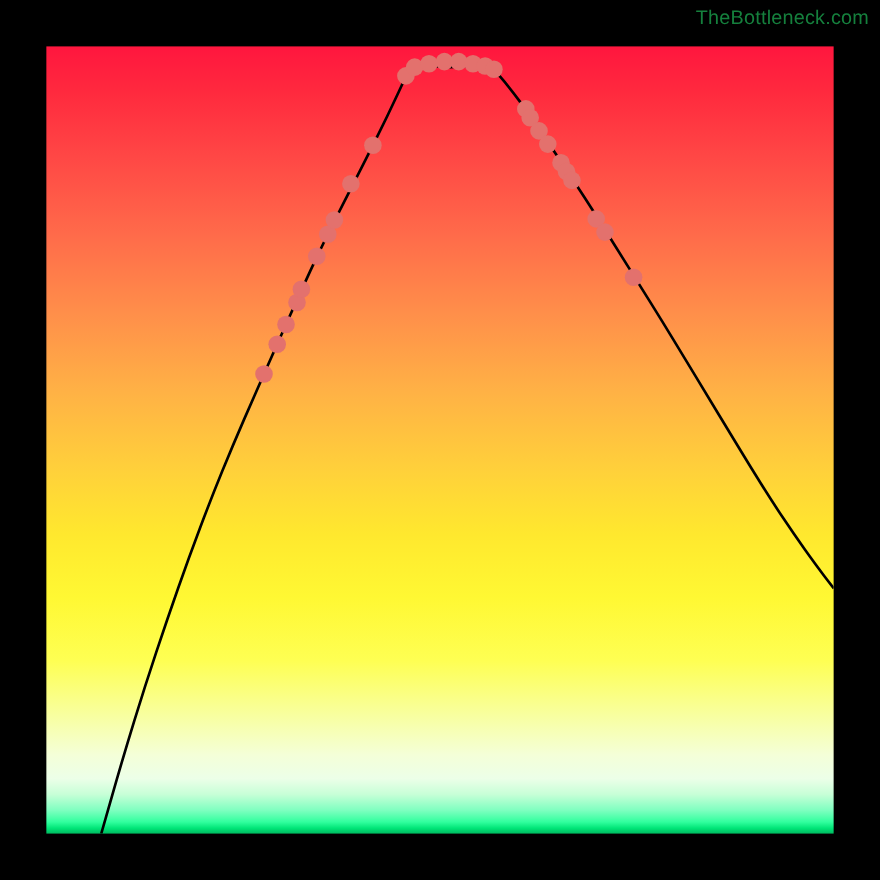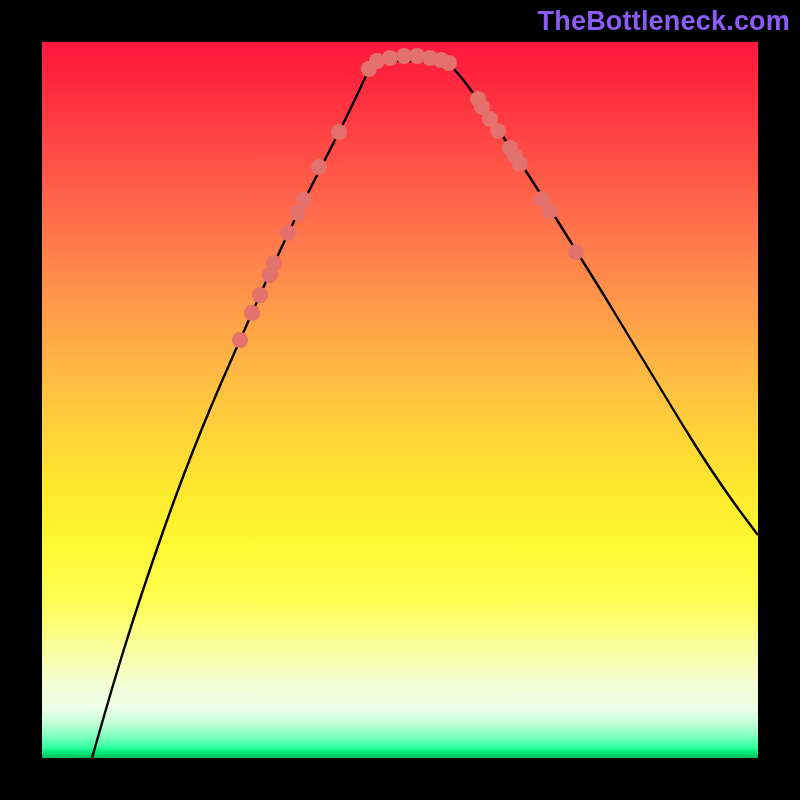--- a/index.html
+++ b/index.html
@@ -59,24 +59,24 @@
     position: absolute;
     left: 0;
     top: 0;
     width: 716px;
     height: 716px;
   }
   .watermark {
     position: absolute;
     top: 6px;
     right: 10px;
-    color: #8b5cf6;
-    font-size: 27px;
+    color: #15803d;
+    font-size: 18px;
     letter-spacing: 0.2px;
-    font-weight: 700;
+    font-weight: 400;
   }
 </style>
 </head>
 <body>
 
 <div class="frame">
   <div class="plot-area">
     <div class="gradient"></div>
     <svg class="curve" viewBox="0 0 716 716">
       <g>

